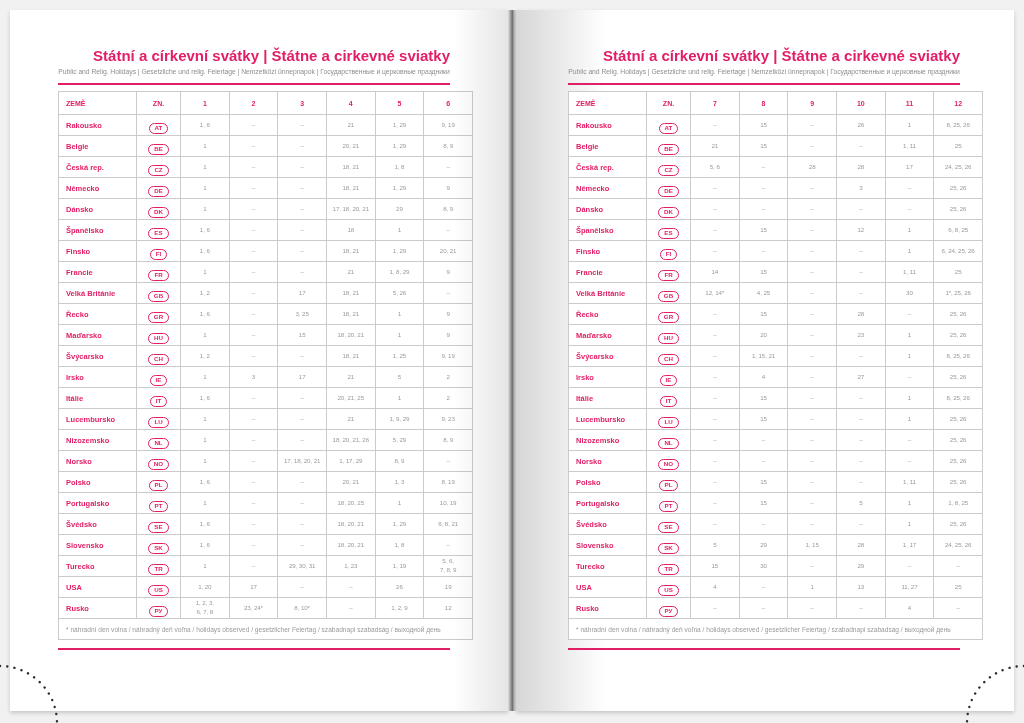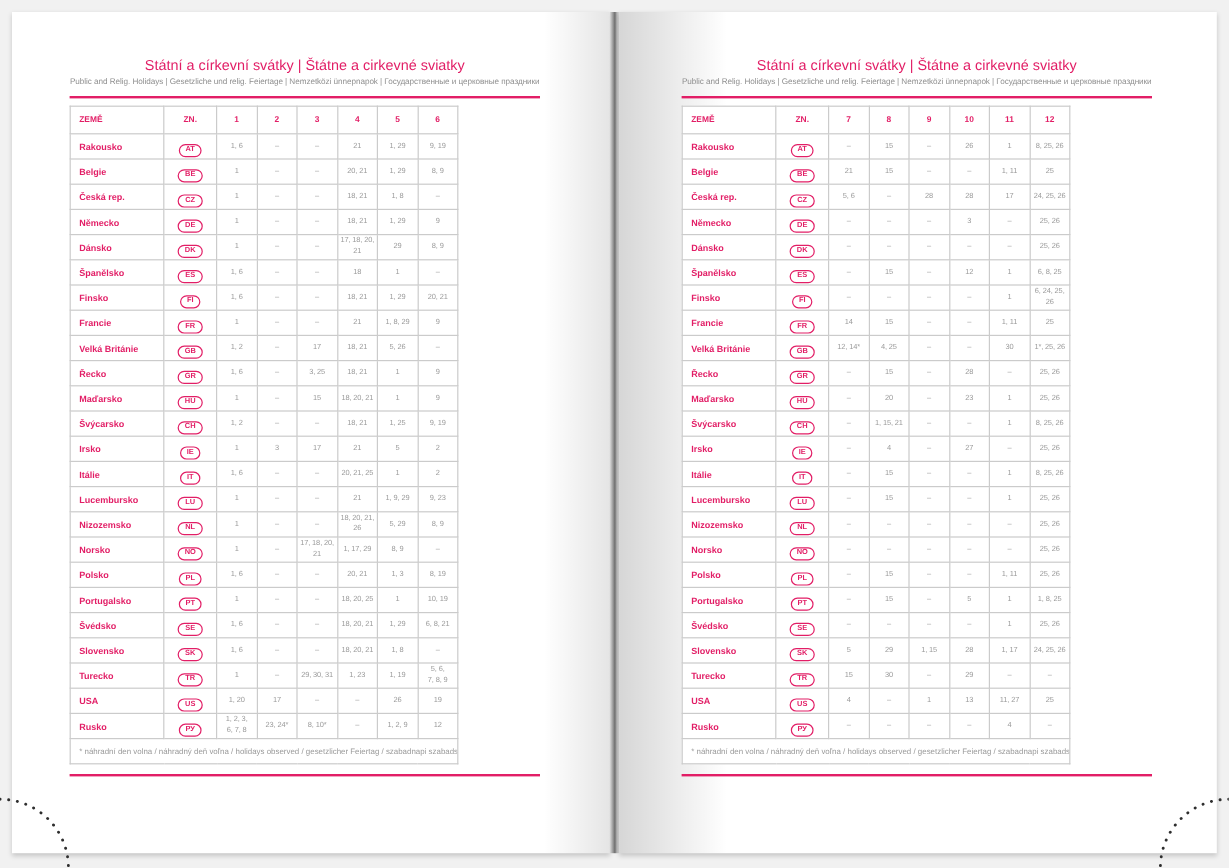--- a/index.html
+++ b/index.html
@@ -25,32 +25,32 @@
     pointer-events:none;
   }
   .spine {
     position:absolute; left:498px; top:0; width:8px; height:701px;
     background:linear-gradient(to right,#e2e2e2,#8f8f8f 40%,#6f6f6f 55%,#b5b5b5 75%,#dcdcdc);
   }
   .content { position:absolute; top:0; left:48px; width:392px; }
   .page-right .content { left:52px; }
 
   .title {
-    margin-top:37px; text-align:center; white-space:nowrap;
-    color:var(--accent); font-weight:normal; font-size:12px;
+    margin-top:37px; text-align:right; white-space:nowrap;
+    color:var(--accent); font-weight:bold; font-size:15px;
   }
   .subtitle {
     margin-top:4px; text-align:center; white-space:nowrap;
     color:#8f8f8f; font-size:6.8px; letter-spacing:-0.05px;
   }
   .rule { height:2px; background:var(--accent); margin-top:8px; }
   .bottom-rule { height:2px; background:var(--accent); margin-top:8px; }
 
   table.holidays {
-    border-collapse:collapse; table-layout:fixed; width:324px; margin-top:6px;
+    border-collapse:collapse; table-layout:fixed; width:415px; margin-top:6px;
     background:#fff;
   }
   table.holidays th, table.holidays td { border:1px solid #cbcbcb; }
   table.holidays th {
     color:var(--accent); font-size:7px; font-weight:bold; height:20px; text-align:center;
   }
   table.holidays th.c-country { text-align:left; padding-left:7px; }
   table.holidays tbody tr { height:20px; }
   td.country {
     color:var(--accent); font-weight:bold; font-size:7.5px; padding-left:7px;

